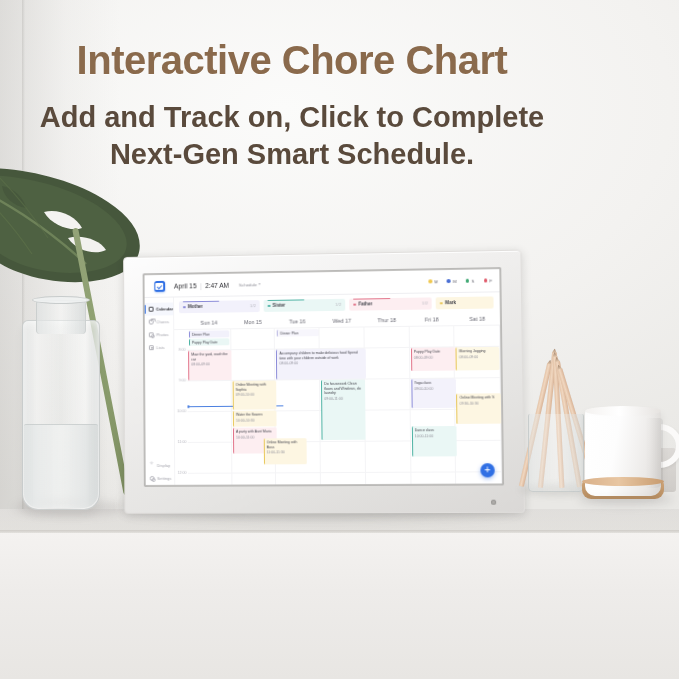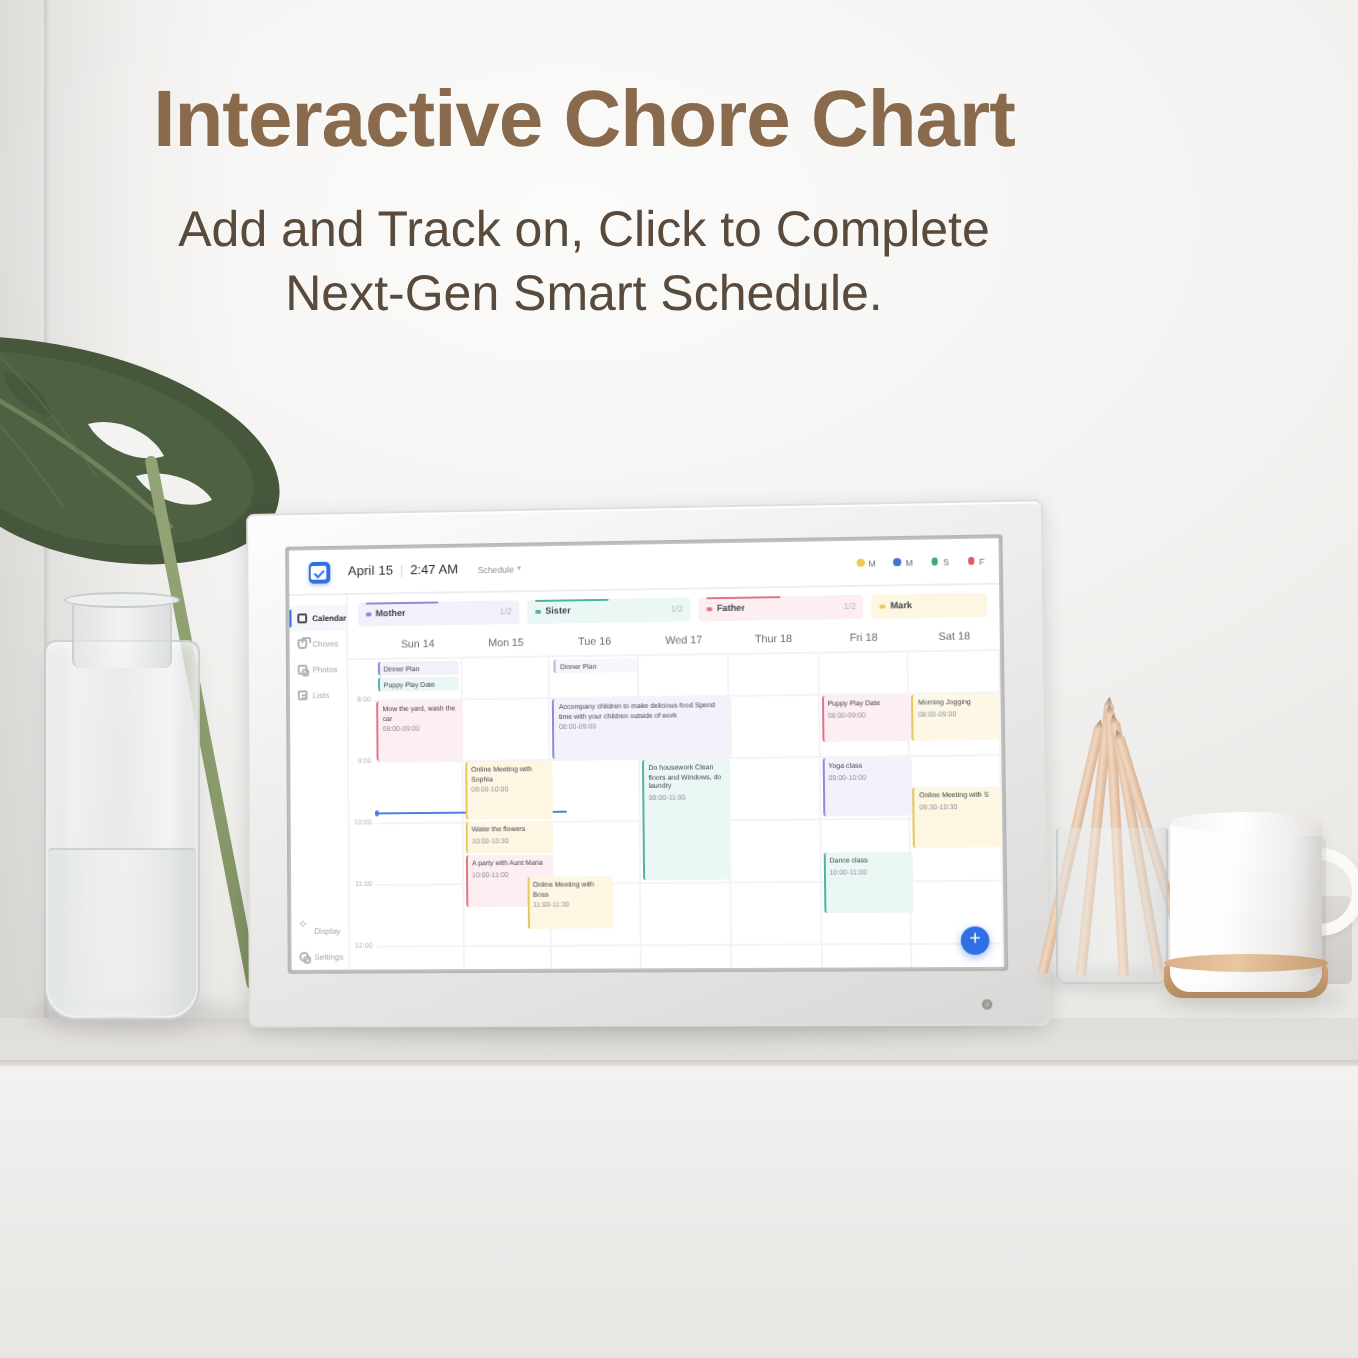--- a/index.html
+++ b/index.html
@@ -46,21 +46,21 @@
   
   .titles { position:absolute; left:0; top:0; width:584px; text-align:center; }
   .headline {
     margin-top:38px;
     font-size:40px; font-weight:bold; letter-spacing:-.5px;
     color:#8a6a4c;
     text-shadow:0 1px 0 rgba(255,255,255,.6);
   }
   .subline {
     margin-top:16px;
-    font-size:25px; color:#5a4a3c; line-height:1.28; font-weight:normal;
+    font-size:29px; color:#5a4a3c; line-height:1.28; font-weight:bold;
   }
 
   
   .leaf-wrap{ position:absolute; left:-60px; top:168px; width:220px; height:130px; }
   .vase {
     position:absolute; left:22px; top:320px; width:78px; height:190px;
     border-radius:6px 6px 16px 16px;
     background:linear-gradient(90deg,
        rgba(226,228,228,.85) 0%,
        rgba(252,253,253,.55) 18%,

